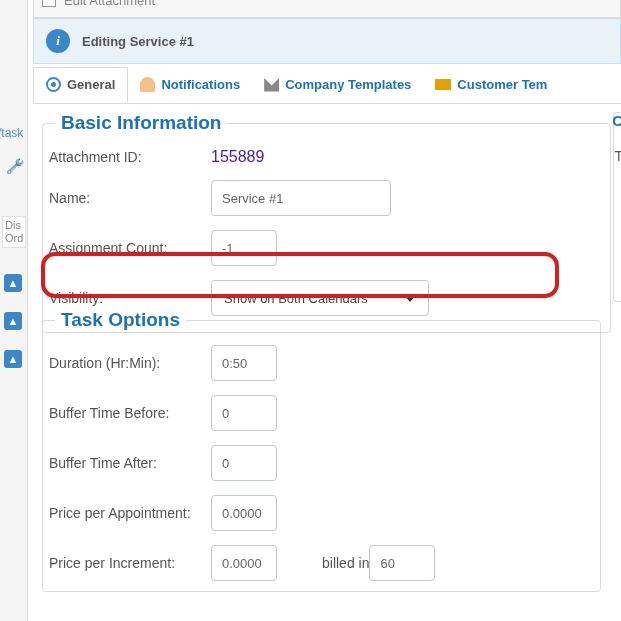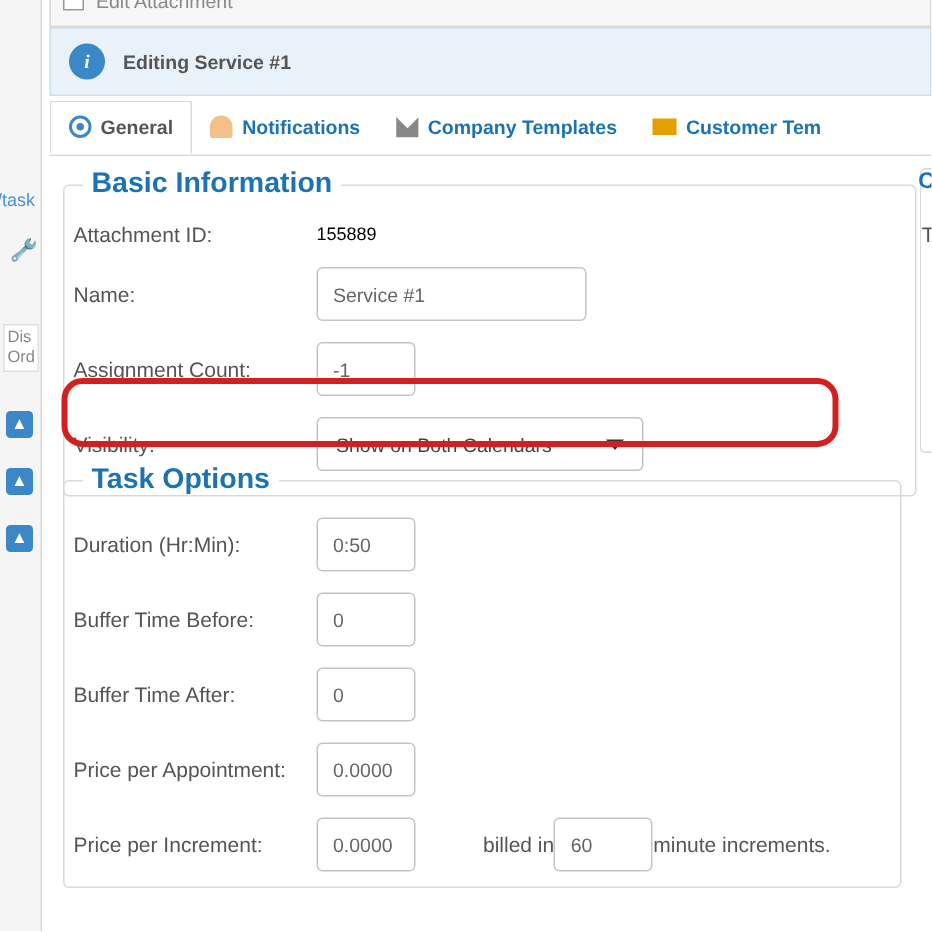--- a/index.html
+++ b/index.html
@@ -185,22 +185,22 @@
     margin-top: 14px;
     padding-left: 6px;
   }
   .row-label {
     width: 162px;
     padding-left: 0px;
     color: #555;
     font-size: 14px;
   }
   .val-static {
-    font-size: 12px;
-    color: #000000;
+    font-size: 16px;
+    color: #4c1d95;
   }
   input.text {
     height: 36px;
     border: 1px solid #bfc7cc;
     border-radius: 4px;
     padding: 0 10px;
     font-size: 13px;
     color: #666;
     background: #fff;
   }
@@ -358,21 +358,20 @@
       <div class="row">
         <div class="row-label">Price per Appointment:</div>
         <input class="text small" value="0.0000" style="">
       </div>
 
       <div class="row" style="gap:0;">
         <div class="row-label">Price per Increment:</div>
         <input class="text small" value="0.0000" style="">
         <span style="font-size:14px;margin-left:45px;">billed in</span>
         <input class="text small" value="60" style="">
-        <span style="font-size:14px;">minute increments.</span>
       </div>
     </fieldset>
 
   </div>
 
   <div class="right-fieldset-hint"></div>
   <div class="right-fieldset-letters">C</div>
   <div class="right-fieldset-letters t2">T</div>
 
   <div class="highlight-ring" style="left:13px; top:252px; width:518px; height:46px;"></div>

